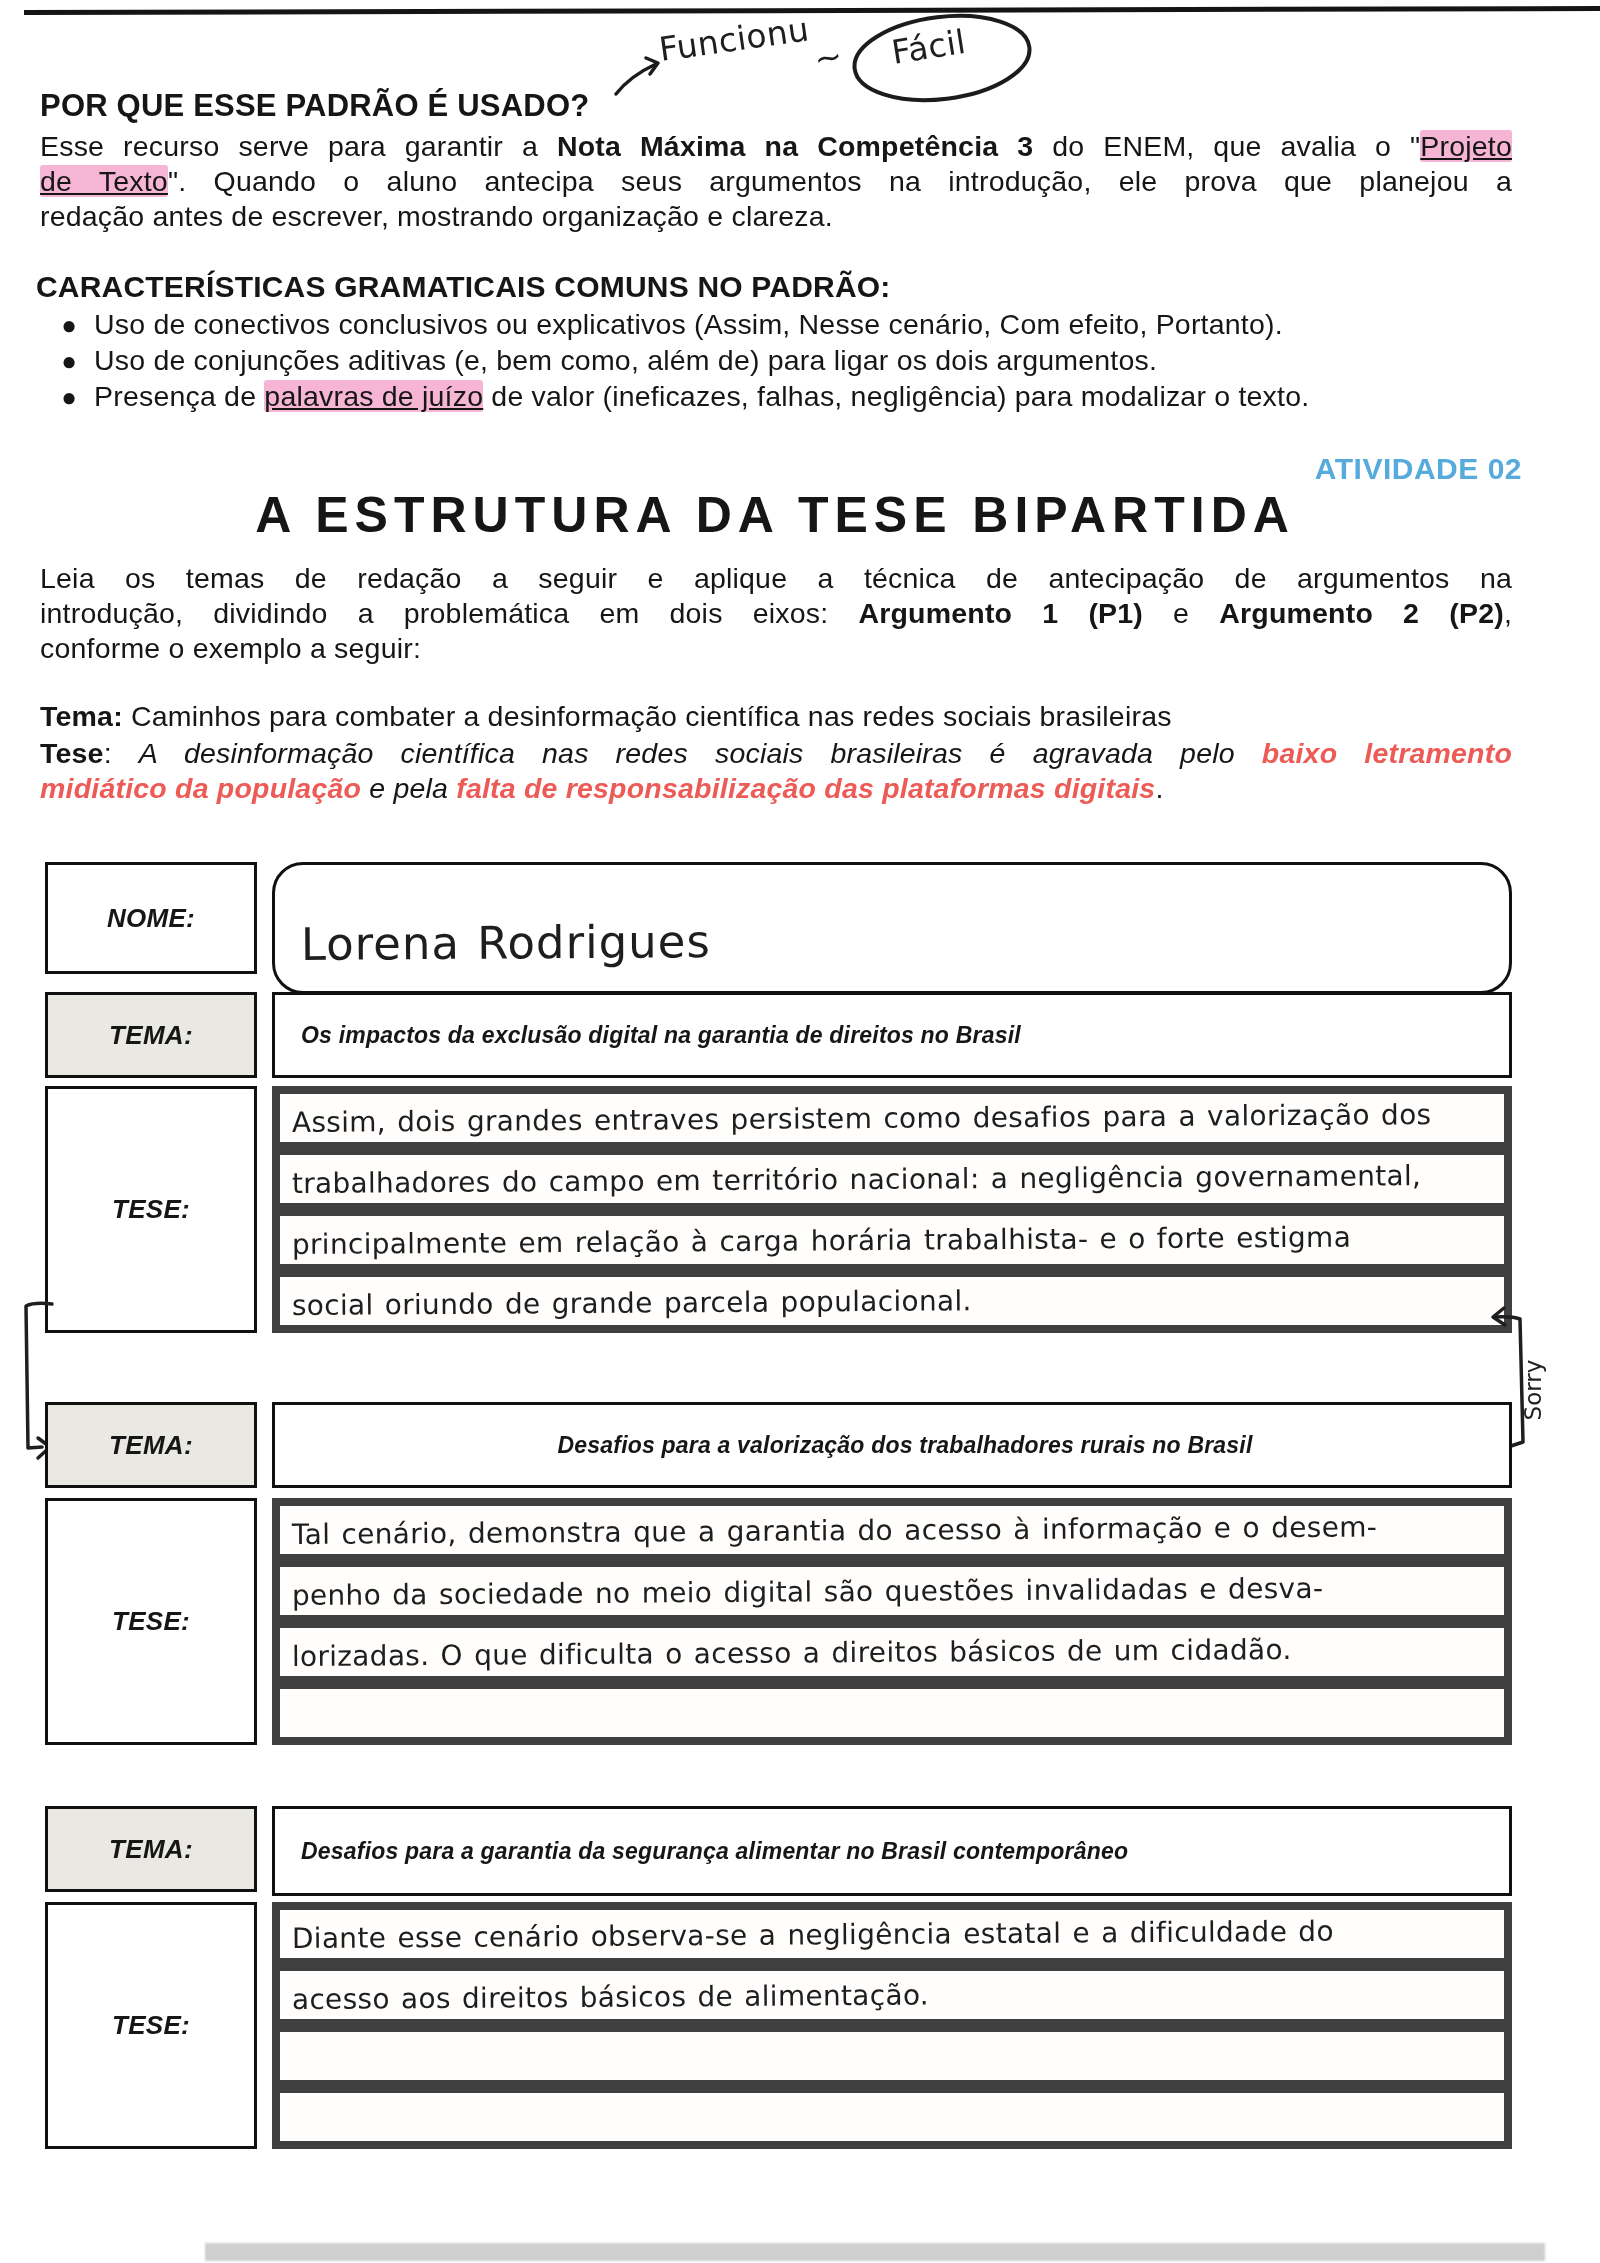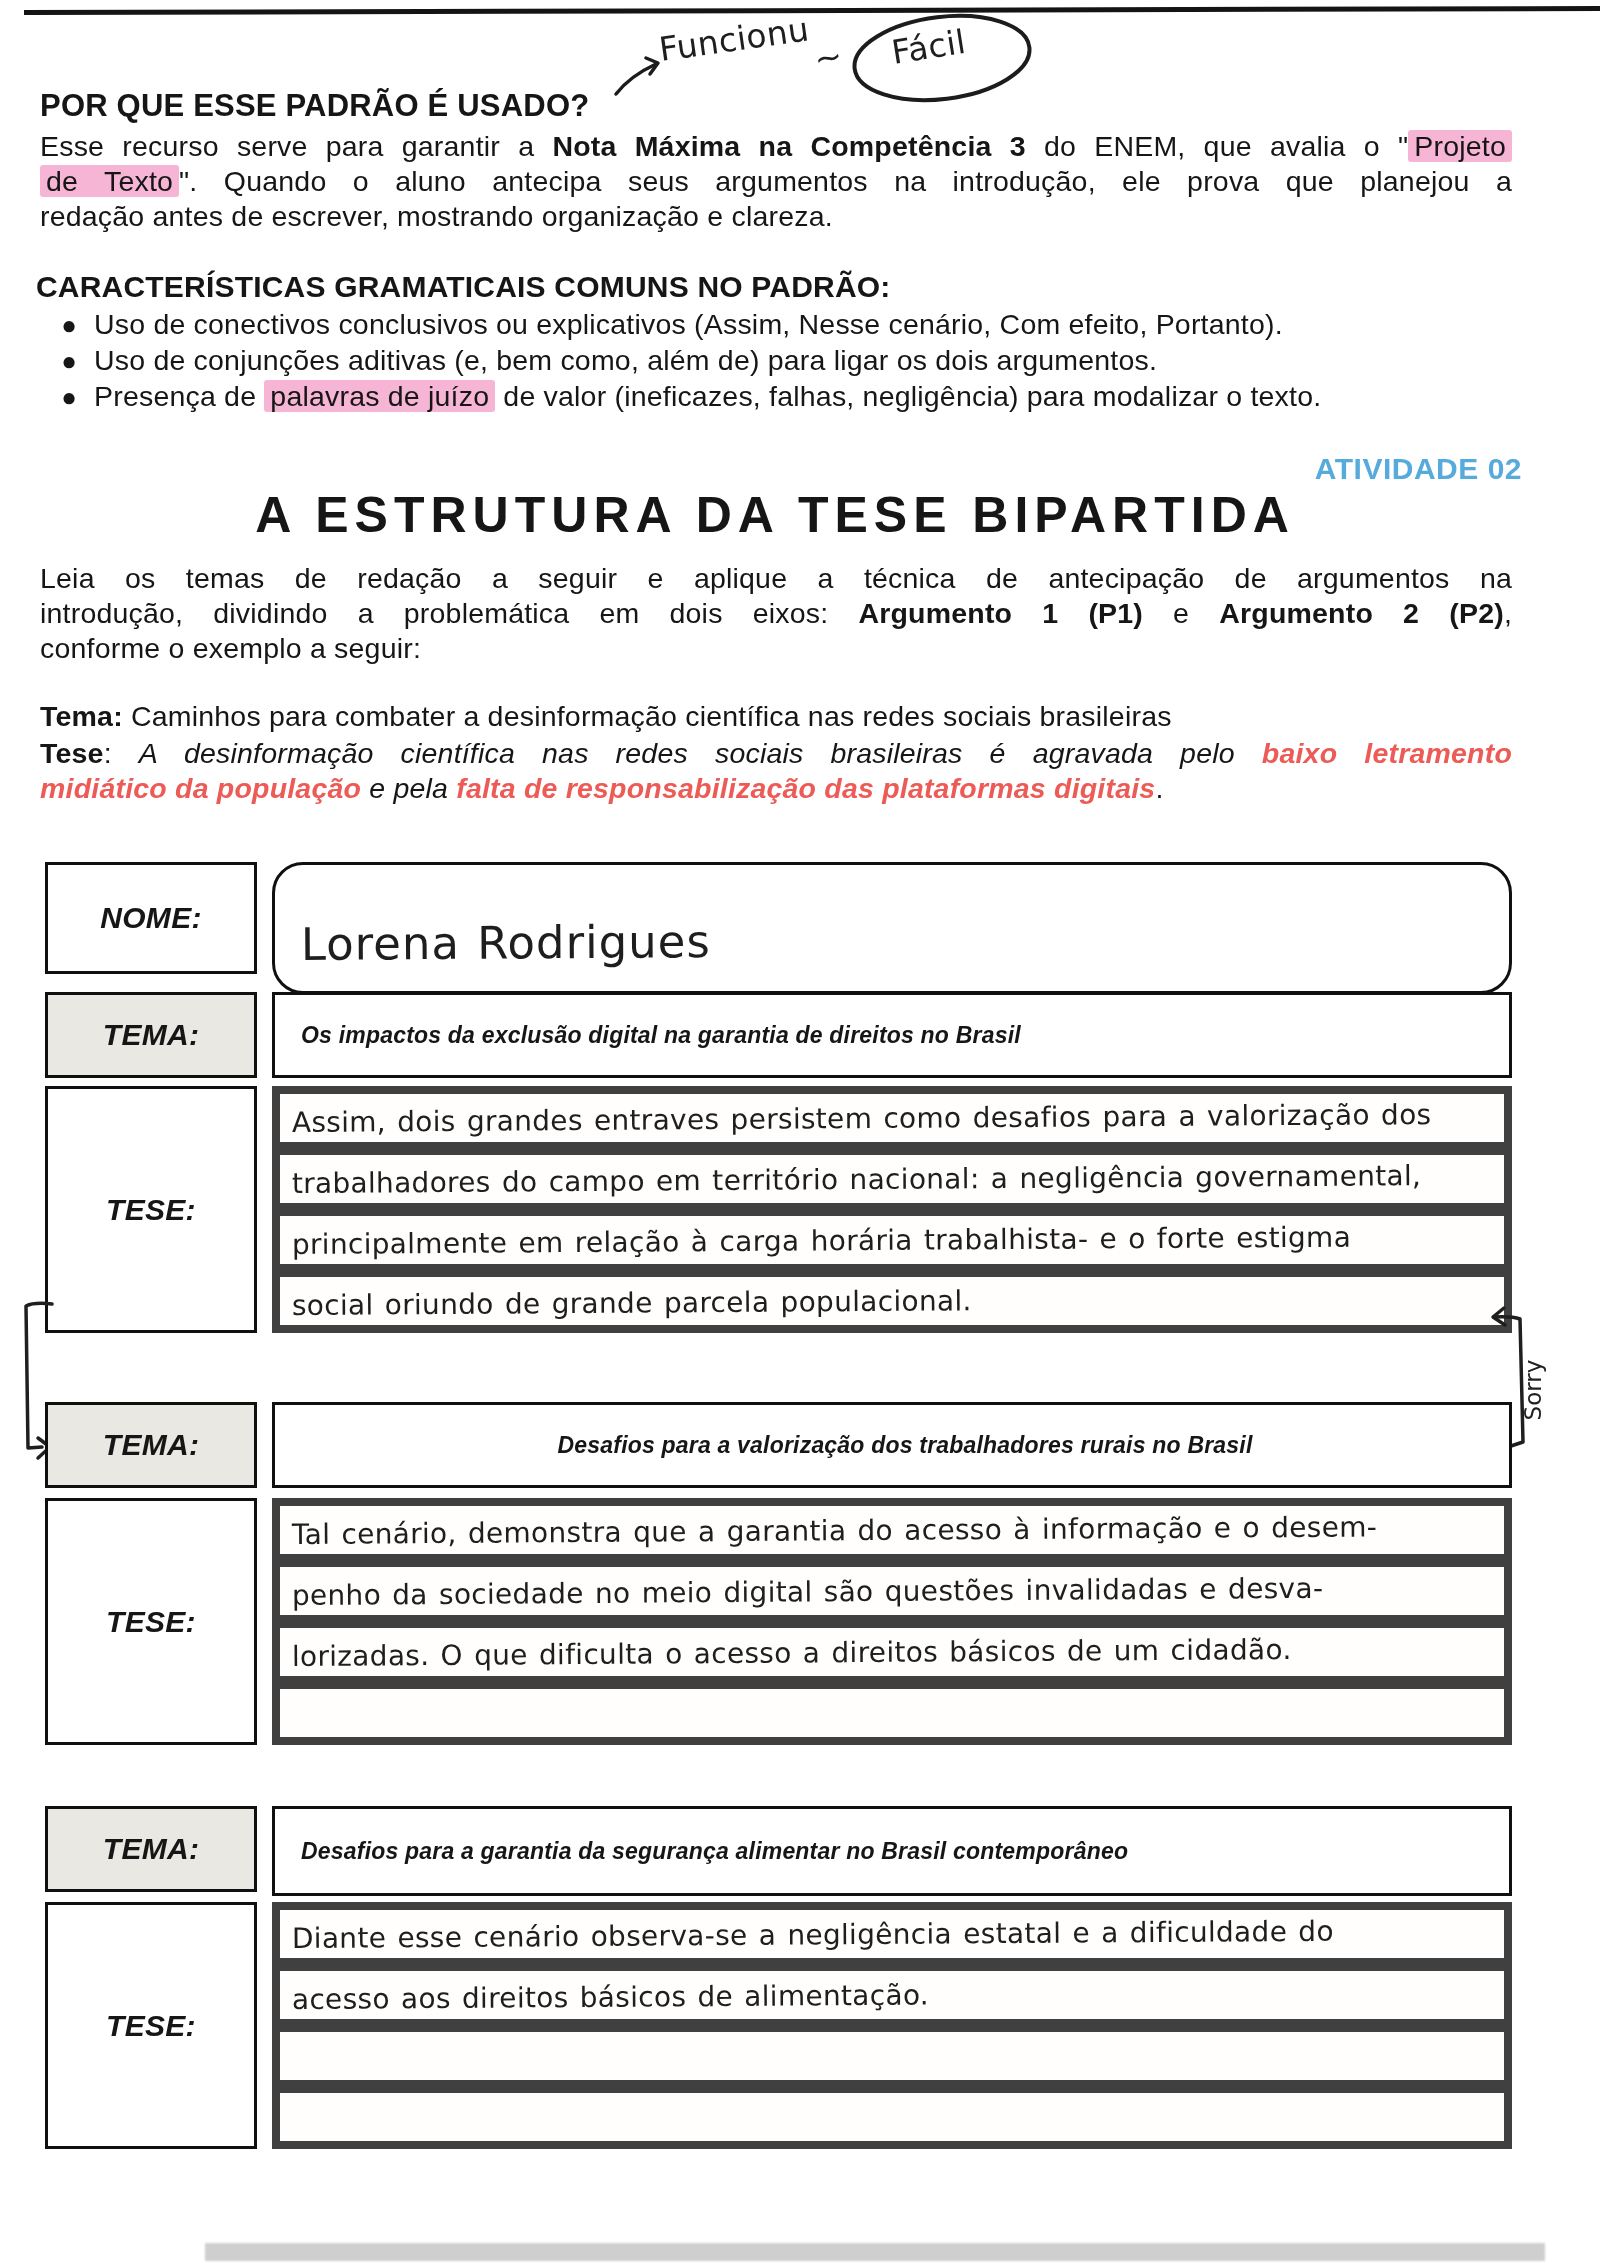--- a/index.html
+++ b/index.html
@@ -8,32 +8,32 @@
     background:#ffffff;color:#161616;
     font-family:"Liberation Sans",sans-serif;
   }
   .abs{position:absolute;}
   
   .h1{font-weight:700;font-size:31px;letter-spacing:.2px;}
   .body-line{font-size:28.5px;letter-spacing:.2px;white-space:nowrap;}
   .wline{width:1472px;white-space:normal;}
   .just{text-align:justify;text-align-last:justify;}
   b,.bold{font-weight:700;}
-  .hl{background:rgba(242,152,196,.72);border-radius:3px;padding:0 6px;}
+  .hl{background:rgba(242,152,196,.72);border-radius:3px;padding:0 0;text-decoration:underline;}
   .bullet-row{display:flex;align-items:flex-start;}
   .bullet-dot{width:50px;flex:0 0 50px;text-align:center;font-size:26px;line-height:34px;}
   .kicker{font-weight:700;font-size:30px;color:#56aadc;letter-spacing:.5px;text-align:center;width:1470px;}
   .big-title{font-weight:700;font-size:50px;letter-spacing:6px;text-align:center;width:1470px;}
   .ital{font-style:italic;}
   .red{color:#ec5b56;font-weight:700;font-style:italic;}
   
   .labelbox{
     border:3px solid #101010;box-sizing:border-box;
     display:flex;align-items:center;justify-content:center;
-    font-weight:700;font-style:italic;font-size:30px;letter-spacing:.3px;
+    font-weight:700;font-style:italic;font-size:26px;letter-spacing:.3px;
     background:#fff;
   }
   .graybg{background:#eae8e3;}
   .contentbox{
     border:3px solid #101010;box-sizing:border-box;background:#fff;
     display:flex;align-items:center;padding-left:26px;
   }
   .tema-text{font-weight:700;font-style:italic;font-size:23px;letter-spacing:.2px;white-space:nowrap;}
   .rows{display:flex;flex-direction:column;}
   .rowline{

